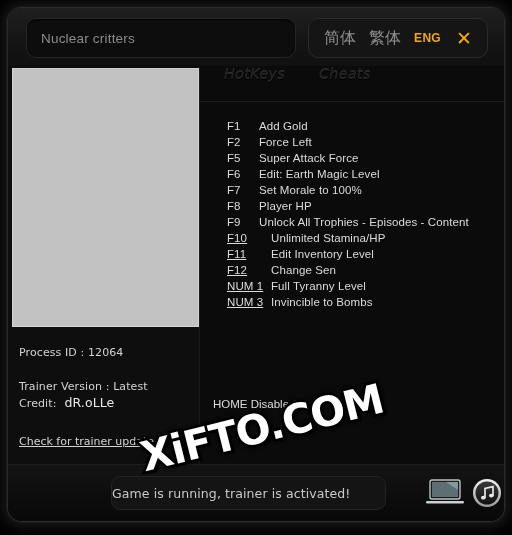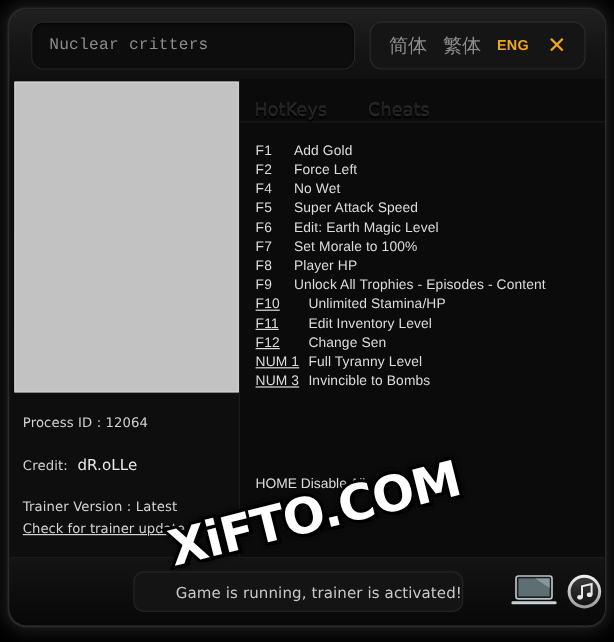--- a/index.html
+++ b/index.html
@@ -54,21 +54,21 @@
     box-shadow: inset 0 1px 2px rgba(0,0,0,0.9);
   }
   .search-input {
     width: 100%;
     height: 100%;
     background: transparent;
     border: 0;
     outline: none;
     color: #8c8c8c;
     font-size: 13.5px;
-    font-family: Liberation Mono, monospace;
+    font-family: Liberation Sans, sans-serif;
     padding: 5px 14px;
     letter-spacing: 0.2px;
   }
   .search-input::placeholder { color: #8c8c8c; opacity: 1; }
 
   .lang-box {
     position: absolute;
     left: 300px;
     top: 10px;
     width: 180px;
@@ -162,44 +162,45 @@
     background: #0b0b0b;
   }
 
   .tabs {
     position: absolute;
     left: 0; top: 0;
     width: 304px;
     height: 36px;
     border-bottom: 1px solid #1c1c1c;
     display: flex;
-    align-items: flex-end;
-    padding-left: 12px;
+    align-items: flex-start;
+    padding-left: 24px;
     gap: 34px;
+    font-style: italic;
   }
   .tab {
     font-size: 14.5px;
     color: #242424;
     text-shadow: 0 1px 0 #000, 0 -1px 0 #2e2e2e;
     cursor: pointer;
     font-family: "DejaVu Sans", sans-serif;
     letter-spacing: 0.2px;
   }
 
   .hotkeys {
     position: absolute;
     left: 0;
     top: 52px;
     width: 304px;
   }
   .hk-row {
     display: flex;
     height: 16px;
     align-items: center;
-    padding-left: 13px;
+    padding-left: 27px;
     color: #dcdcdc;
     font-size: 11.5px;
     font-family: "Liberation Sans", sans-serif;
   }
   .hk-key {
     width: 32px;
     flex: none;
     letter-spacing: 0.1px;
   }
   .hk-key.wide { width: 44px; text-decoration: underline; }
@@ -228,21 +229,21 @@
     position: absolute;
     left: 103px;
     top: 11px;
     width: 275px;
     height: 34px;
     border-radius: 9px;
     background: #141414;
     border: 1px solid #242424;
     display: flex;
     align-items: center;
-    justify-content: flex-end;
+    justify-content: flex-start;
   }
   .status-text {
     color: #c9c9c9;
     font-size: 12.5px;
     letter-spacing: 0.1px;
     font-family: "DejaVu Sans", sans-serif;
   }
 
   .icon-laptop {
     position: absolute;
@@ -310,25 +311,25 @@
     </div>
 
     <div class="sidebar">
 
       <div class="cover-art"></div>
 
       <div class="meta">
 
         <div class="meta-line">Process ID : 12064</div>
 
+        <div class="meta-line tight">Trainer Version : Latest</div>
+
         <div class="meta-line credit">
           <span>Credit:</span><span class="credit-val">dR.oLLe</span>
         </div>
-
-        <div class="meta-line tight">Trainer Version : Latest</div>
 
         <span class="meta-link">Check for trainer update</span>
       </div>
 
     </div>
 
     <div class="main">
 
       <div class="tabs">
         <span class="tab">HotKeys</span>
@@ -338,26 +339,22 @@
       <div class="hotkeys">
         <div class="hk-row">
           <span class="hk-key">F1</span>
           <span class="hk-desc">Add Gold</span>
         </div>
         <div class="hk-row">
           <span class="hk-key">F2</span>
           <span class="hk-desc">Force Left</span>
         </div>
         <div class="hk-row">
-          <span class="hk-key">F4</span>
-          <span class="hk-desc">No Wet</span>
-        </div>
-        <div class="hk-row">
           <span class="hk-key">F5</span>
-          <span class="hk-desc">Super Attack Speed</span>
+          <span class="hk-desc">Super Attack Force</span>
         </div>
         <div class="hk-row">
           <span class="hk-key">F6</span>
           <span class="hk-desc">Edit: Earth Magic Level</span>
         </div>
         <div class="hk-row">
           <span class="hk-key">F7</span>
           <span class="hk-desc">Set Morale to 100%</span>
         </div>
         <div class="hk-row">

